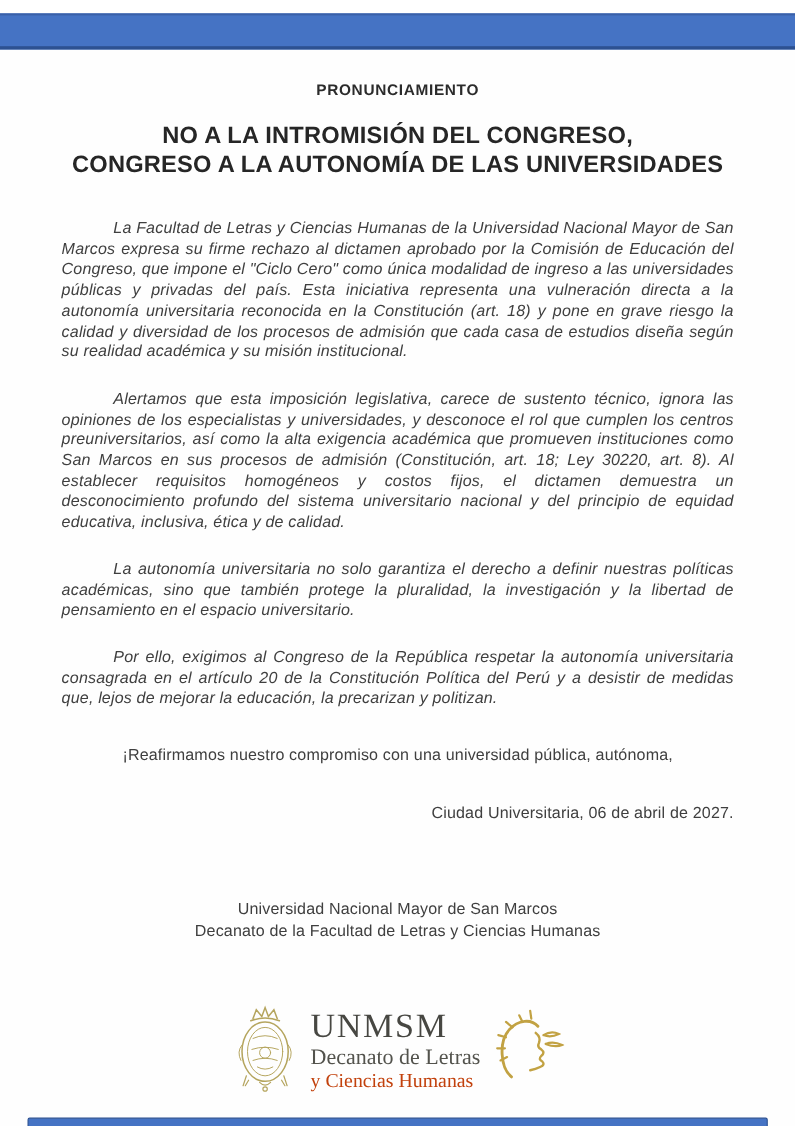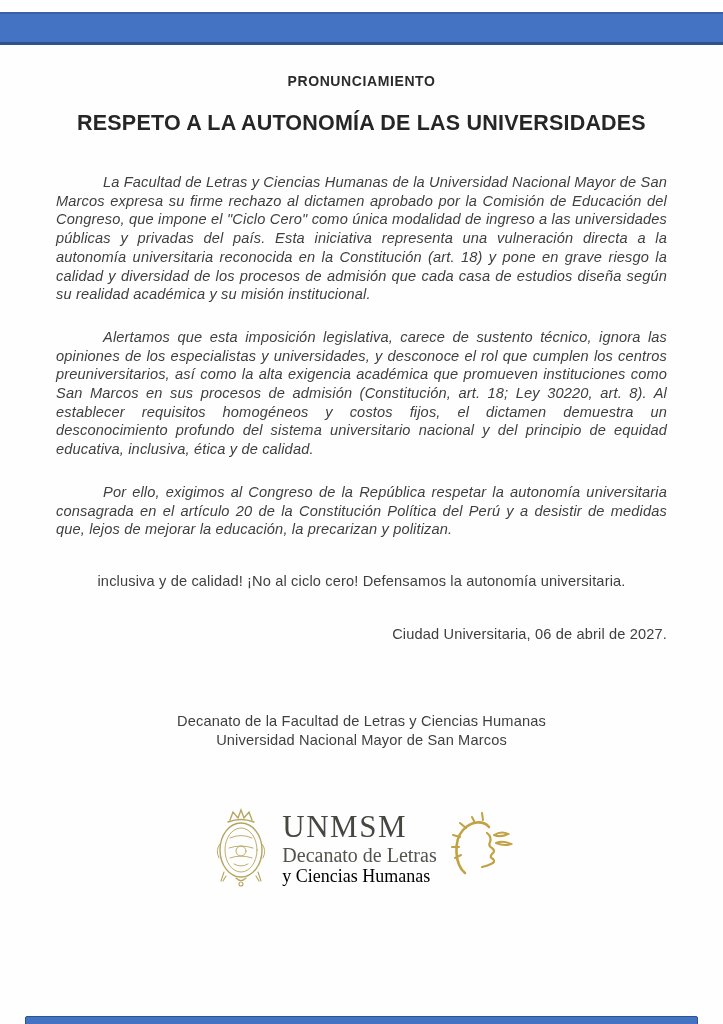--- a/index.html
+++ b/index.html
@@ -76,53 +76,55 @@
     font-family:"Liberation Serif","DejaVu Serif",serif;
     color:#4b4b46;
     text-align:left;
     line-height:1;
   }
   .logo-acronym{
     font-size:31px;font-weight:normal;letter-spacing:1.5px;
     color:#474742;
   }
   .logo-line1{font-size:20px;margin-top:3px;color:#53534d;}
-  .logo-line2{font-size:18px;margin-top:2px;color:#000000;}
+  .logo-line2{font-size:18px;margin-top:2px;color:#c2410c;}
   .seal-icon svg,.face-icon svg{display:block;}
 </style>
 </head>
 <body>
 
 <div class="page">
 
   <div class="top-bar"></div>
 
   <div class="content">
 
     <div class="kicker">PRONUNCIAMIENTO</div>
 
     <div class="title">
-      <div>RESPETO A LA AUTONOMÍA DE LAS UNIVERSIDADES</div>
+      <div>NO A LA INTROMISIÓN DEL CONGRESO,</div>
+      <div>CONGRESO A LA AUTONOMÍA DE LAS UNIVERSIDADES</div>
     </div>
 
     <div class="body-text">
       <p>La Facultad de Letras y Ciencias Humanas de la Universidad Nacional Mayor de San Marcos expresa su firme rechazo al dictamen aprobado por la Comisión de Educación del Congreso, que impone el "Ciclo Cero" como única modalidad de ingreso a las universidades públicas y privadas del país. Esta iniciativa representa una vulneración directa a la autonomía universitaria reconocida en la Constitución (art. 18) y pone en grave riesgo la calidad y diversidad de los procesos de admisión que cada casa de estudios diseña según su realidad académica y su misión institucional.</p>
       <p>Alertamos que esta imposición legislativa, carece de sustento técnico, ignora las opiniones de los especialistas y universidades, y desconoce el rol que cumplen los centros preuniversitarios, así como la alta exigencia académica que promueven instituciones como San Marcos en sus procesos de admisión (Constitución, art. 18; Ley 30220, art. 8). Al establecer requisitos homogéneos y costos fijos, el dictamen demuestra un desconocimiento profundo del sistema universitario nacional y del principio de equidad educativa, inclusiva, ética y de calidad.</p>
+      <p>La autonomía universitaria no solo garantiza el derecho a definir nuestras políticas académicas, sino que también protege la pluralidad, la investigación y la libertad de pensamiento en el espacio universitario.</p>
       <p>Por ello, exigimos al Congreso de la República respetar la autonomía universitaria consagrada en el artículo 20 de la Constitución Política del Perú y a desistir de medidas que, lejos de mejorar la educación, la precarizan y politizan.</p>
     </div>
 
     <div class="closing">
-      <div>inclusiva y de calidad! ¡No al ciclo cero! Defensamos la autonomía universitaria.</div>
+      <div>¡Reafirmamos nuestro compromiso con una universidad pública, autónoma,</div>
     </div>
 
     <div class="dateline">Ciudad Universitaria, 06 de abril de 2027.</div>
 
     <div class="signature">
+      <div>Universidad Nacional Mayor de San Marcos</div>
       <div>Decanato de la Facultad de Letras y Ciencias Humanas</div>
-      <div>Universidad Nacional Mayor de San Marcos</div>
     </div>
 
     <div class="logo-row">
 
       <span class="seal-icon">
         <svg width="62" height="84" viewBox="0 0 62 84" fill="none" stroke="#b5a55e" stroke-width="1.4" stroke-linecap="round">
           <path d="M20 14 L23 6 L28 12 L31 4 L34 12 L39 6 L42 14"></path>
           <path d="M18 16 Q31 11 44 16"></path>
           <ellipse cx="31" cy="44" rx="21" ry="27"></ellipse>
           <ellipse cx="31" cy="44" rx="16" ry="22" stroke-width="0.9"></ellipse>

